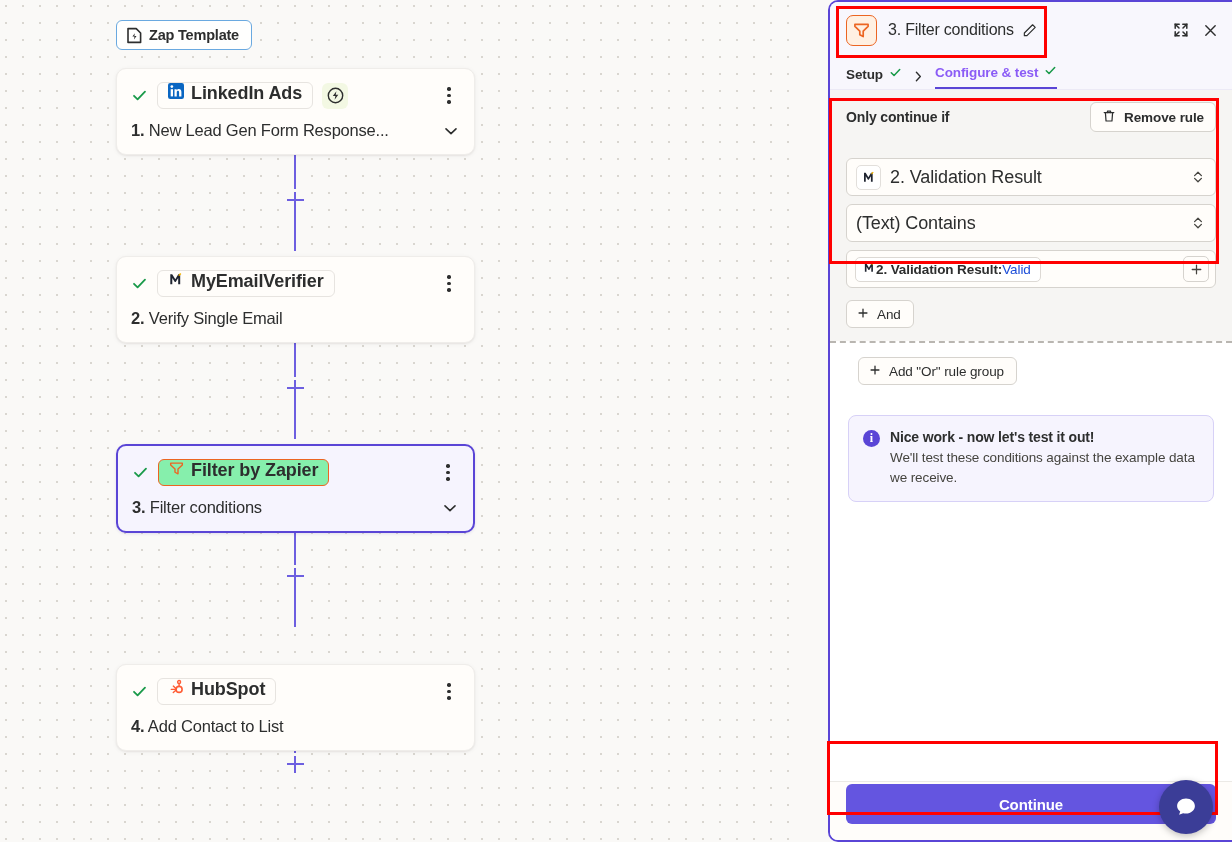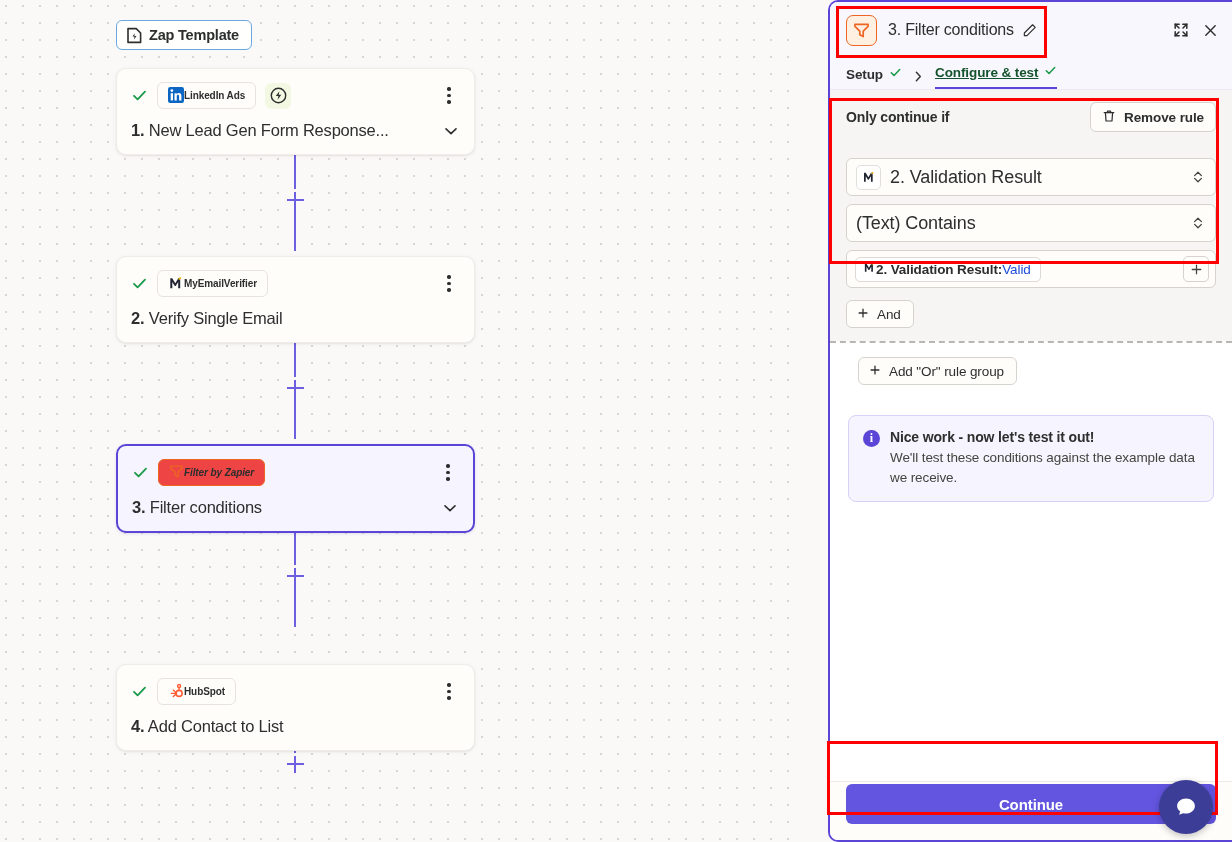--- a/index.html
+++ b/index.html
@@ -63,32 +63,31 @@
     cursor: pointer;
   }
   .step-card.active {
     background: #f6f4fe;
     border: 2px solid #5a45d6;
     box-shadow: 0 1px 3px rgba(60,40,160,0.12);
   }
   .card-top { display: flex; align-items: center; gap: 9px; position: relative; }
   .check-icon { width: 17px; height: 17px; flex: none; }
   .app-chip {
-    display: inline-flex; align-items: center; 
+    display: inline-flex; align-items: flex-start; gap: 7px;
     height: 27px; padding: 0 10px;
     background: #fffdfa;
     border: 1px solid #e7e4e0;
     border-radius: 6px;
-    font-size: 10px; font-weight: bold; color: #2d2e2e;
+    font-size: 18px; font-weight: bold; color: #2d2e2e;
     letter-spacing: -0.1px; white-space: nowrap;
   }
   .app-chip.filter-chip {
-    background: #ef4444;
+    background: #86efac;
     border: 1.5px solid #ec6522;
-    font-style: italic;
   }
   .trigger-bolt {
     width: 26px; height: 26px; flex: none;
     background: #f3f8e3; border-radius: 6px;
     display: flex; align-items: center; justify-content: center;
   }
   .kebab {
     position: absolute; right: 1px; top: 50%; transform: translateY(-50%);
     width: 20px; height: 20px; cursor: pointer;
     display: flex; flex-direction: column; align-items: center; justify-content: center; gap: 3px;
@@ -138,21 +137,21 @@
     background: #f8f7fd;
     display: flex; align-items: flex-end; gap: 0;
     padding: 0 16px;
     border-bottom: 1px solid #eceaf6;
   }
   .tab {
     display: flex; align-items: center; gap: 6px;
     font-size: 13.5px; font-weight: bold; letter-spacing: -0.1px;
     padding-bottom: 7px; cursor: pointer; color: #2d2e2e;
   }
-  .tab.current { color: #14532d; border-bottom: 2.5px solid #5a45d6; text-decoration: underline; }
+  .tab.current { color: #8b5cf6; border-bottom: 2.5px solid #5a45d6; }
   .tab-sep { padding: 0 11px 7px 11px; display: flex; align-items: center; }
 
   .panel-body { flex: 1 1 auto; overflow: hidden; background: #ffffff; position: relative; }
 
   .rule-group {
     background: #f6f5f3;
     padding: 12px 16px 12px 16px;
   }
   .rule-head {
     display: flex; align-items: center; justify-content: space-between;

